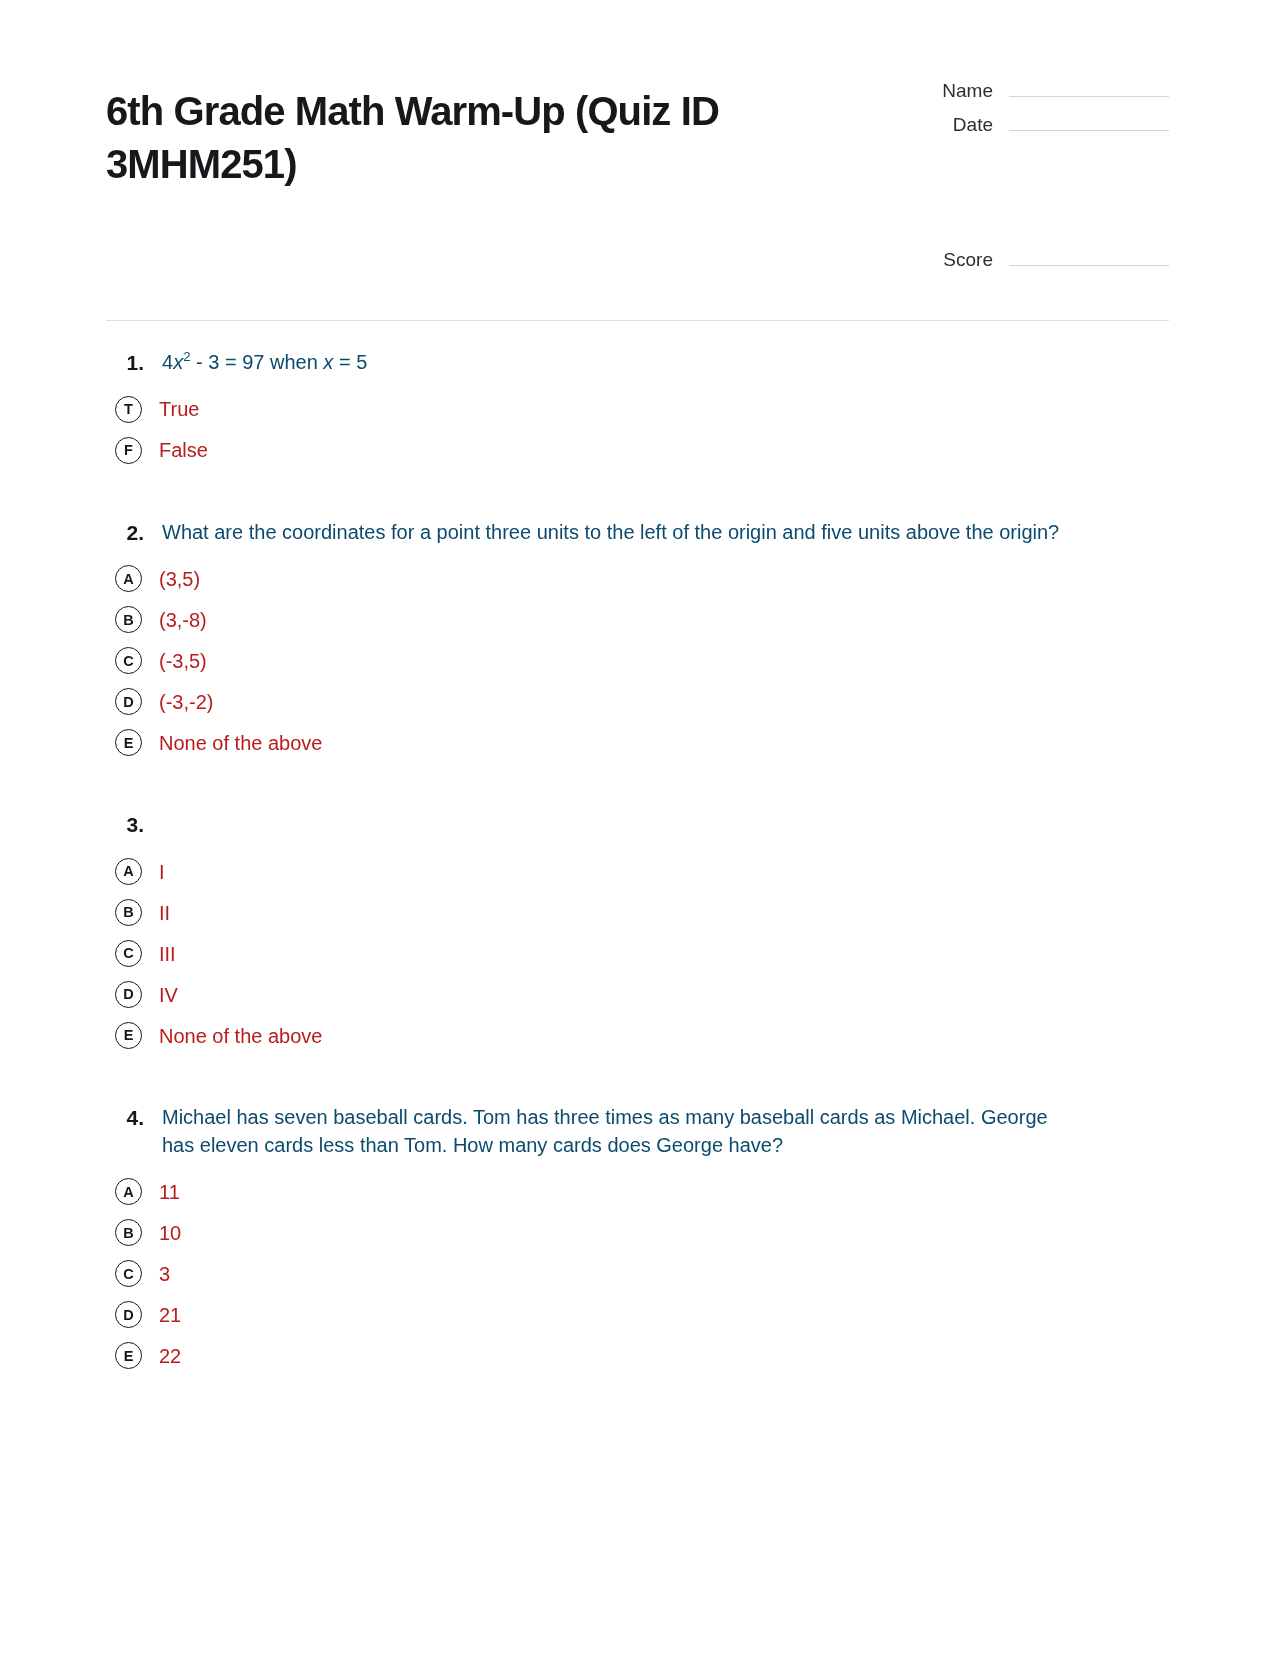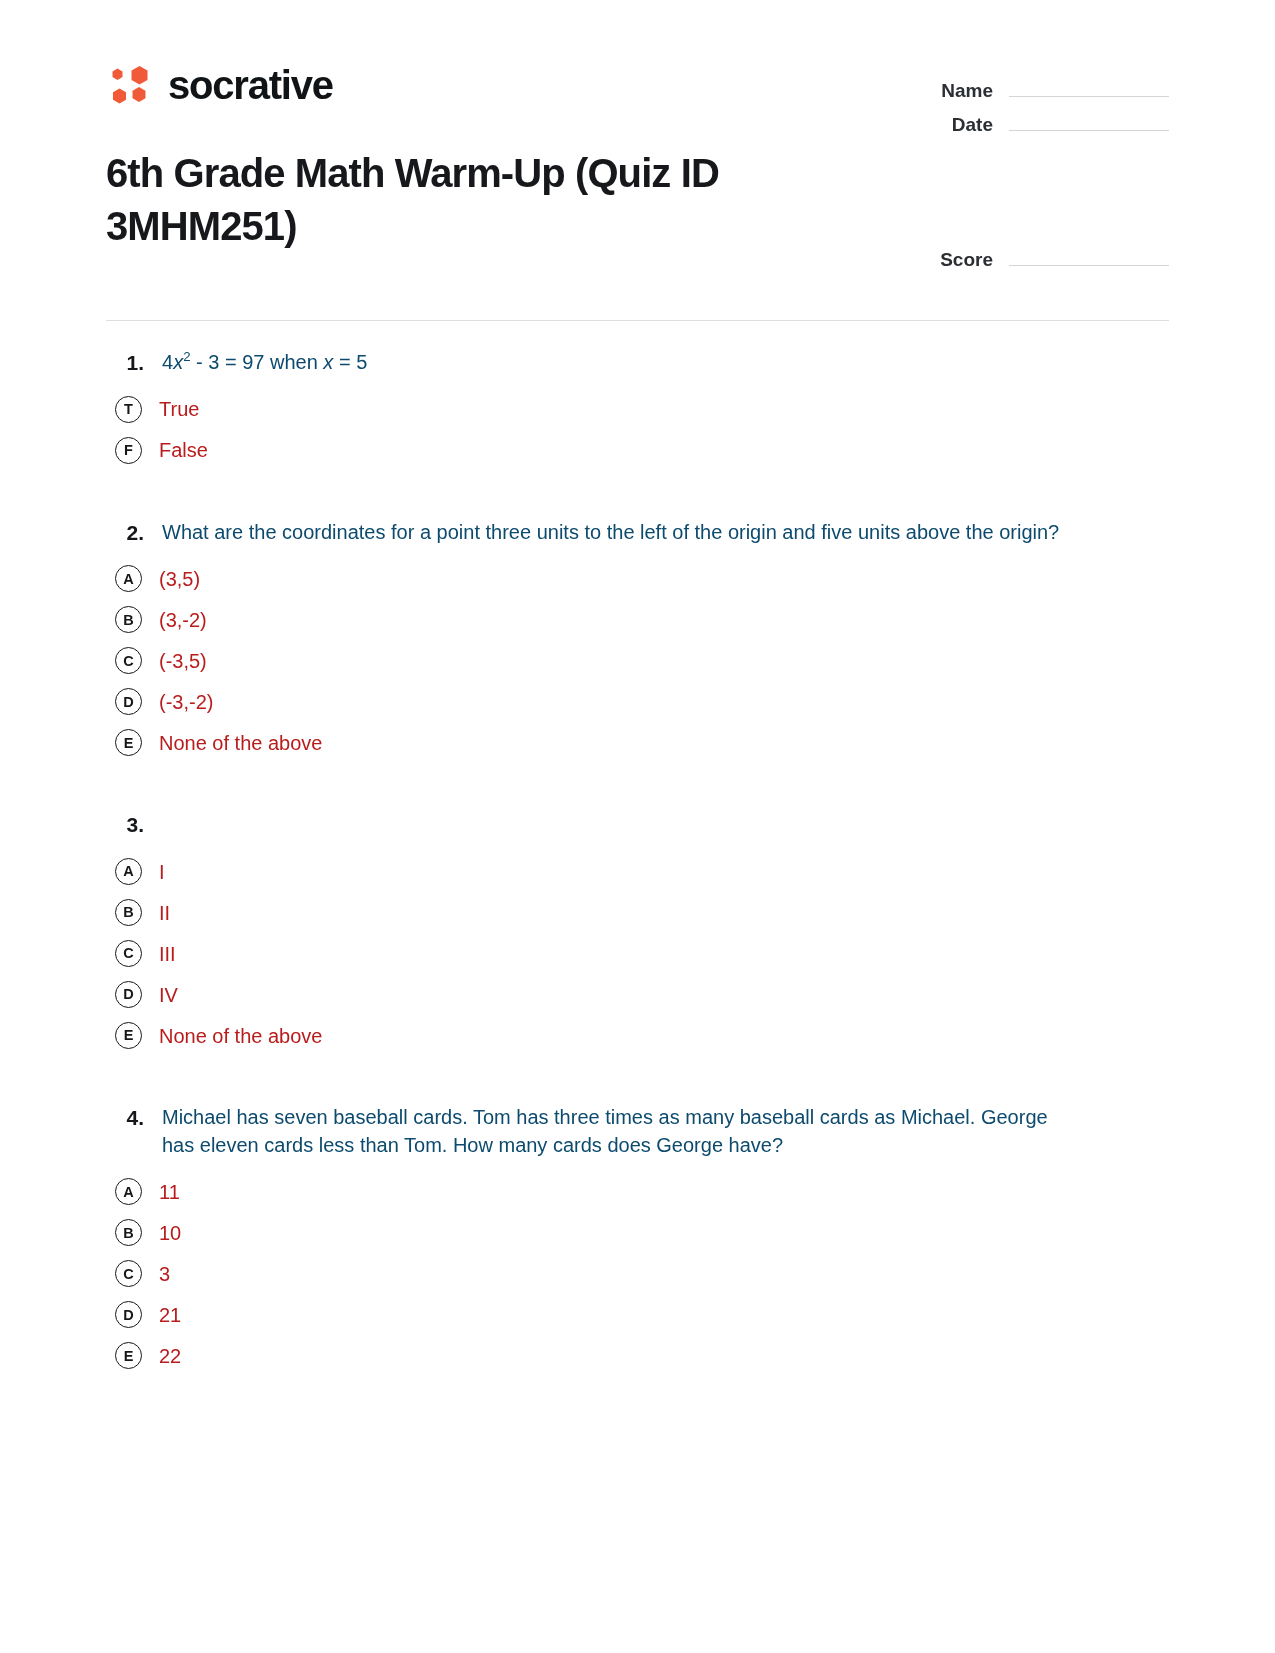--- a/index.html
+++ b/index.html
@@ -54,21 +54,20 @@
     letter-spacing: -0.9px;
     color: #16181b;
     max-width: 730px;
   }
 
   
   .meta {
     width: 300px;
     padding-top: 22px;
     flex-shrink: 0;
-    font-weight: bold;
   }
   .meta-row {
     display: flex;
     align-items: baseline;
     justify-content: flex-end;
     margin-bottom: 9px;
   }
   .meta-label {
     font-size: 19px;
     color: #2b2f33;
@@ -151,33 +150,20 @@
   }
 </style>
 </head>
 <body>
 
 <div class="page">
 
   <div class="header">
 
     <div class="brand-block">
-      <div class="logo-row">
-        <span class="logo-mark">
-          <svg viewBox="0 0 48 48" width="48" height="48" aria-hidden="true">
-            <g fill="#F15A38">
-              <polygon points="11.5,6.5 16.5,9.4 16.5,15.1 11.5,18 6.5,15.1 6.5,9.4"></polygon>
-              <polygon points="33.5,4 41.5,8.6 41.5,17.9 33.5,22.5 25.5,17.9 25.5,8.6"></polygon>
-              <polygon points="33,25 39.5,28.8 39.5,36.2 33,40 26.5,36.2 26.5,28.8"></polygon>
-              <polygon points="13.5,26.5 20,30.3 20,37.7 13.5,41.5 7,37.7 7,30.3"></polygon>
-            </g>
-          </svg>
-        </span>
-        <span class="logo-word">socrative</span>
-      </div>
 
       <h1 class="quiz-title">6th Grade Math Warm-Up (Quiz ID 3MHM251)</h1>
     </div>
 
     <div class="meta">
       <div class="meta-row">
         <span class="meta-label">Name</span>
         <span class="meta-line"></span>
       </div>
       <div class="meta-row">
@@ -218,21 +204,21 @@
         <span class="q-num">2.</span>
         <span class="q-text">What are the coordinates for a point three units to the left of the origin and five units above the origin?</span>
       </div>
       <div class="choices">
         <div class="choice">
           <span class="bubble">A</span>
           <span class="choice-text">(3,5)</span>
         </div>
         <div class="choice">
           <span class="bubble">B</span>
-          <span class="choice-text">(3,-2)</span>
+          <span class="choice-text">(3,-8)</span>
         </div>
         <div class="choice">
           <span class="bubble">C</span>
           <span class="choice-text">(-3,5)</span>
         </div>
         <div class="choice">
           <span class="bubble">D</span>
           <span class="choice-text">(-3,-2)</span>
         </div>
         <div class="choice">

